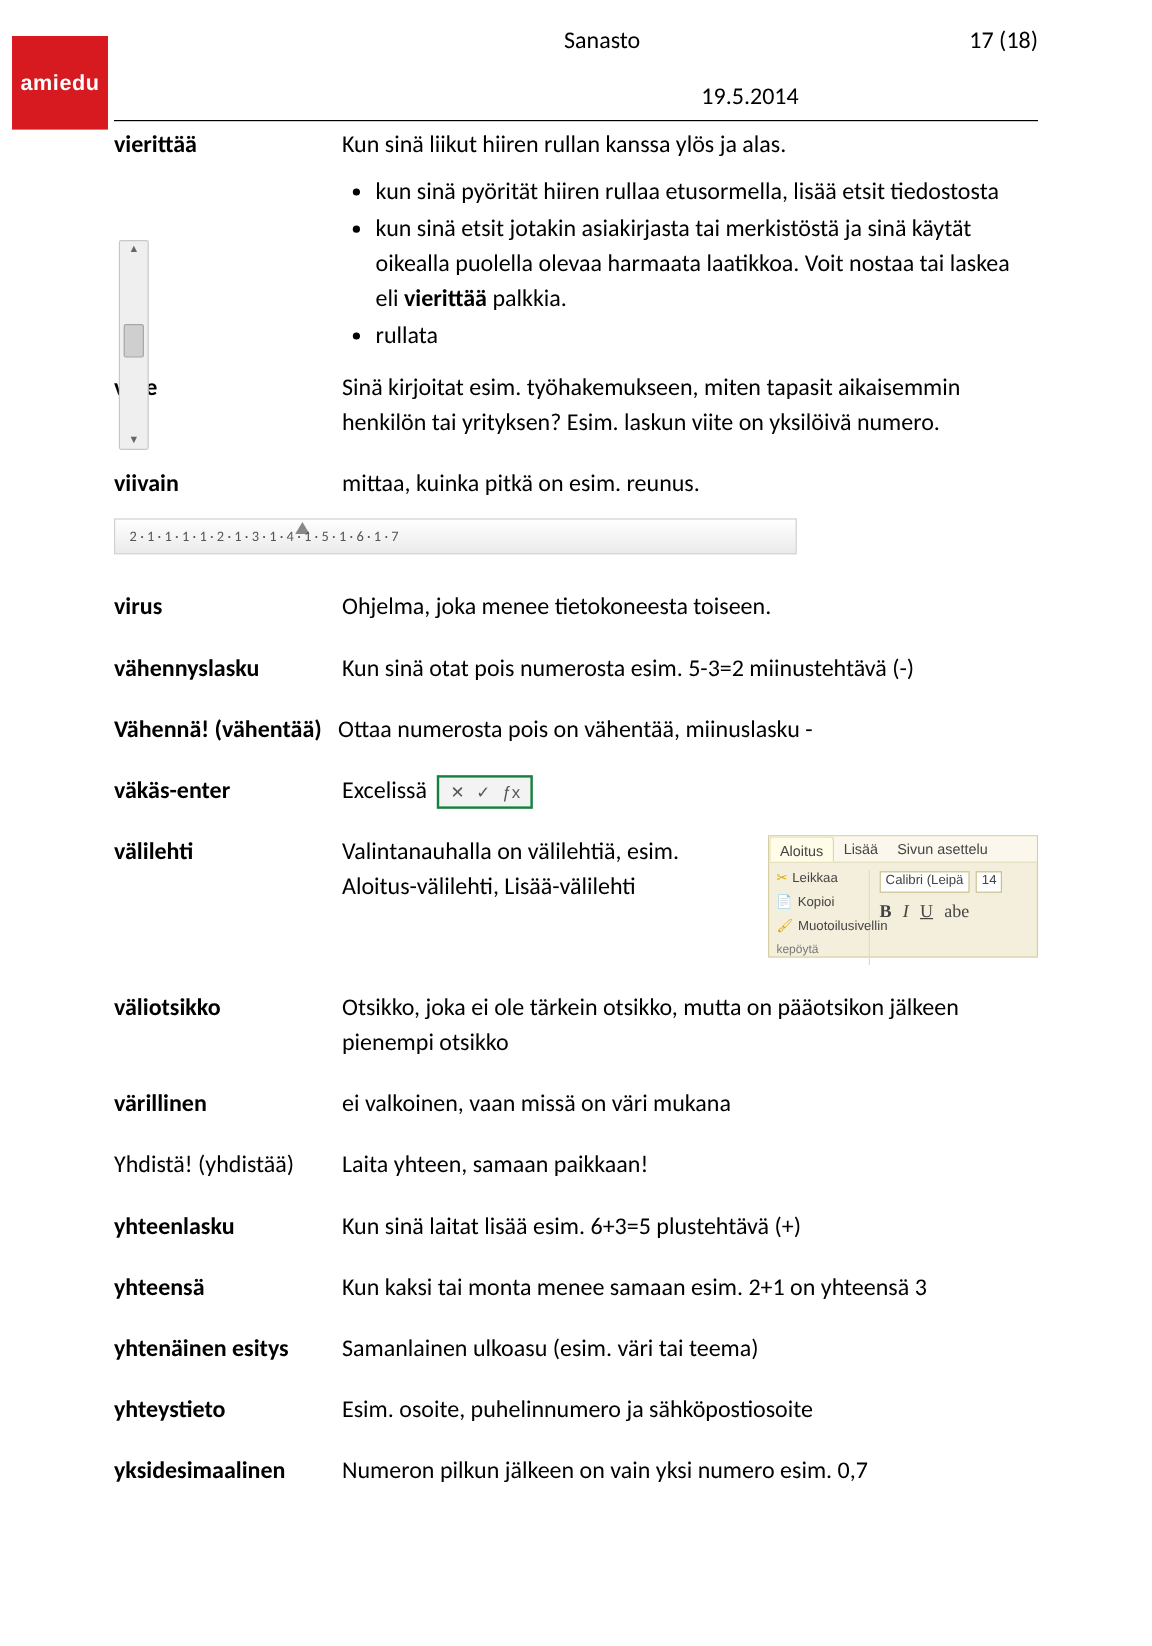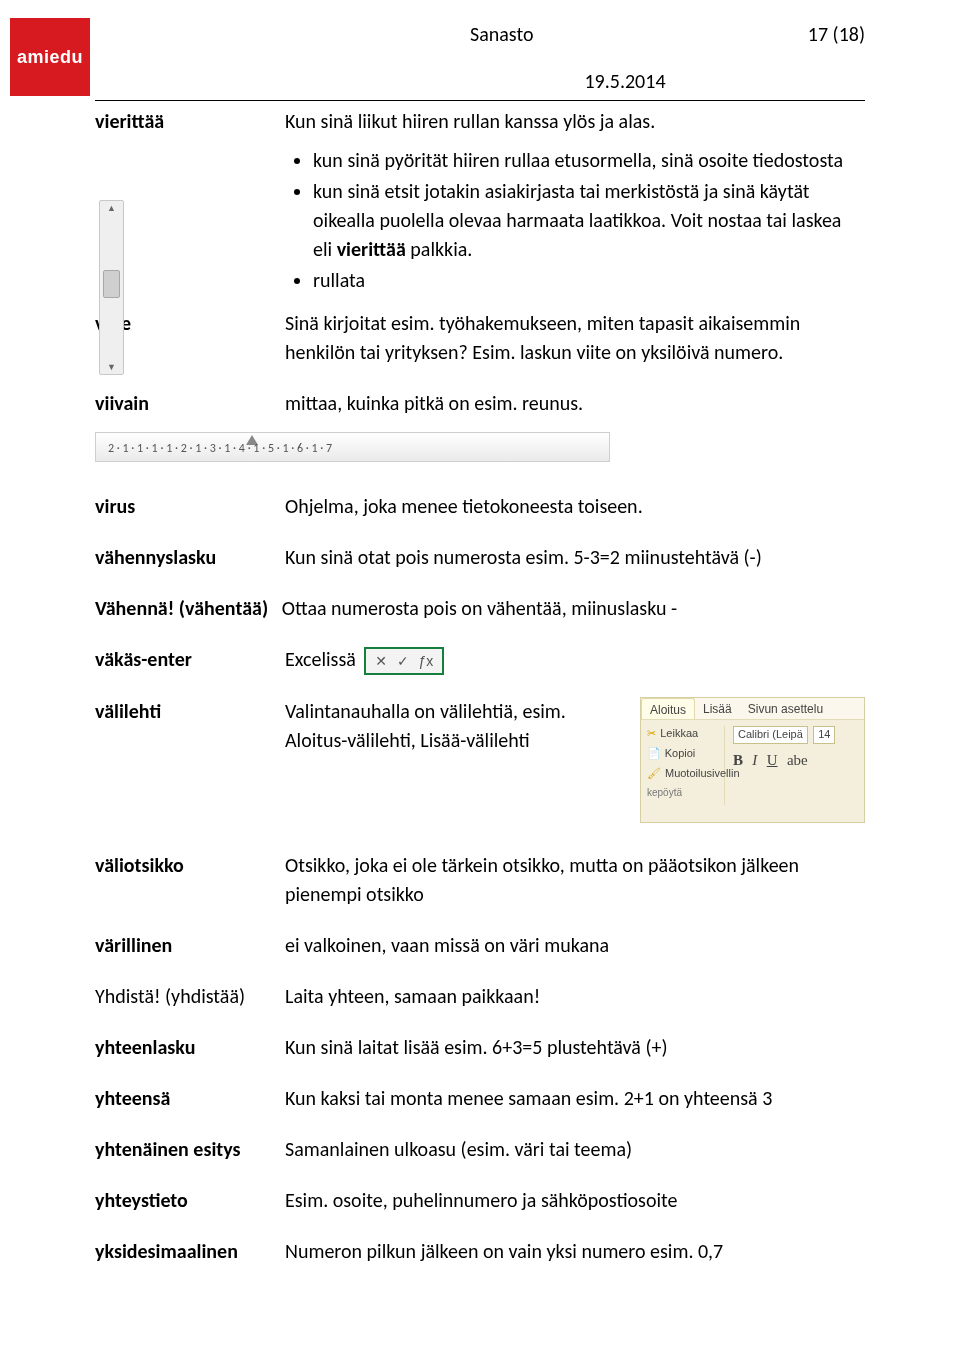--- a/index.html
+++ b/index.html
@@ -31,21 +31,21 @@
     padding-left:290px;
     margin-bottom: 4px;
   }
   .hr {
     border-top: 1.5px solid #000;
     margin: 0 0 6px 0;
   }
   .logo {
     position: absolute;
     left: 10px;
-    top: 18px;
+    top: 30px;
     width: 80px;
     height: 78px;
     background: #d71920;
     display: flex;
     align-items: center;
     justify-content: center;
     color: #fff;
     font-family: Arial, sans-serif;
     font-size: 18px;
     font-weight: bold;
@@ -86,21 +86,21 @@
     width:100%; text-align:center; font-size:9px; color:#666; line-height:14px;
   }
   .scrollbar-img .track { height: 145px; position:relative; }
   .scrollbar-img .thumb {
     position:absolute; left:3px; right:3px; top:55px; height:28px;
     background:#cfcfcf; border:1px solid #a7a7a7; border-radius:2px;
   }
   .ruler {
     margin: 14px 0 30px 0;
     height: 30px;
-    width: 515px;
+    width: 569px;
     border: 1px solid #cfcfcf;
     background: linear-gradient(#ffffff,#eaeaea);
     position: relative;
     font-size: 12px;
     color: #555;
   }
   .ruler .indent {
     position:absolute; top:0; left:150px; width:12px; height:12px;
     border-left:6px solid transparent;
     border-right:6px solid transparent;
@@ -112,21 +112,21 @@
   .formula-bar {
     display:inline-block; vertical-align:middle;
     border:2px solid #15803d; background:#f3f3f3;
     padding:2px 6px; margin-left:4px; font-size:14px;
     color:#555; font-family: "Segoe UI", sans-serif;
   }
   .formula-bar .fbtn { margin: 0 3px; }
   .ribbon {
     float: right;
     width: 225px;
-    height: 126px;
+    height: 102px;
     border:1px solid #d6cfa3;
     margin: 0 0 6px 8px;
     font-size:12px;
     color:#444;
     font-family:"Segoe UI",sans-serif;
     background:#f4efdc;
     position:relative;
   }
   .ribbon .tabs {
     display:flex; height:22px; background:#fbf7ec;
@@ -179,21 +179,21 @@
     <div class="header-page">17 (18)</div>
   </div>
   <div class="date">19.5.2014</div>
   <div class="hr"></div>
 
   <div class="entry tight">
     <div class="term">vierittää</div>
     <div class="definition">
       <span>Kun sinä liikut hiiren rullan kanssa ylös ja alas.</span>
       <ul class="bullets">
-        <li><span>kun sinä pyörität hiiren rullaa etusormella, sinä osoite tiedostosta</span></li>
+        <li><span>kun sinä pyörität hiiren rullaa etusormella, lisää etsit tiedostosta</span></li>
         <li>
           <span>kun sinä etsit jotakin asiakirjasta tai merkistöstä ja sinä käytät oikealla puolella olevaa harmaata laatikkoa. Voit nostaa tai laskea eli </span><span class="b">vierittää</span><span> palkkia.</span>
         </li>
         <li>rullata</li>
       </ul>
     </div>
   </div>
 
   <div class="scrollbar-img">
     <div class="arrow">▲</div>

